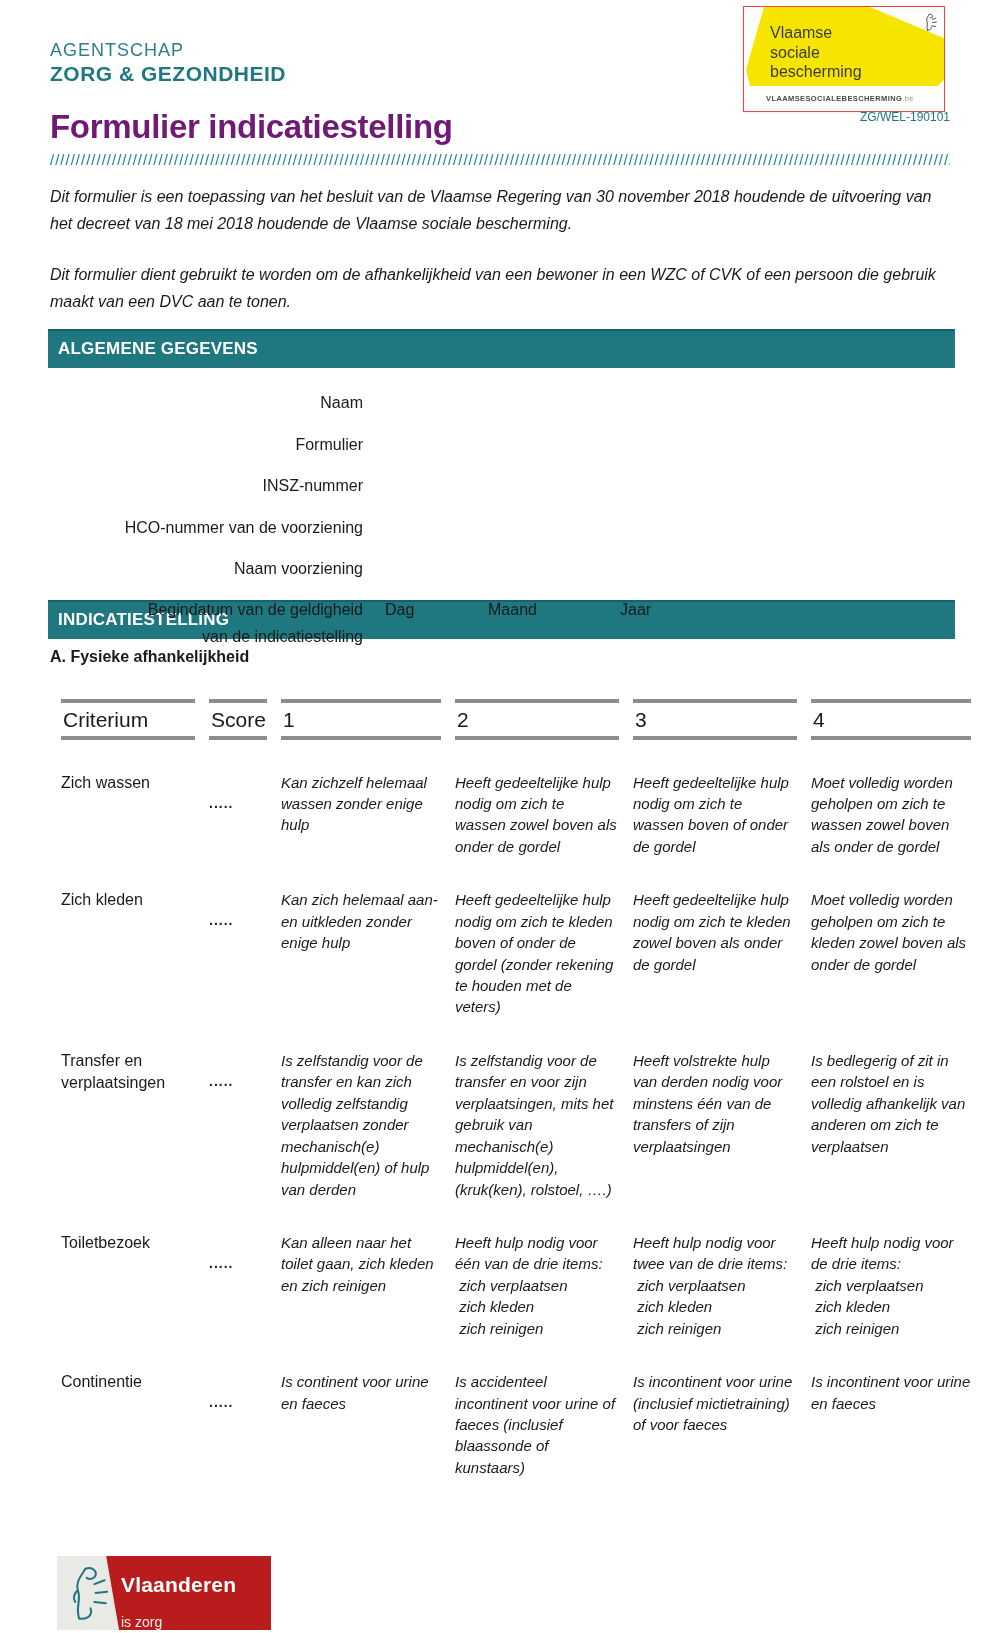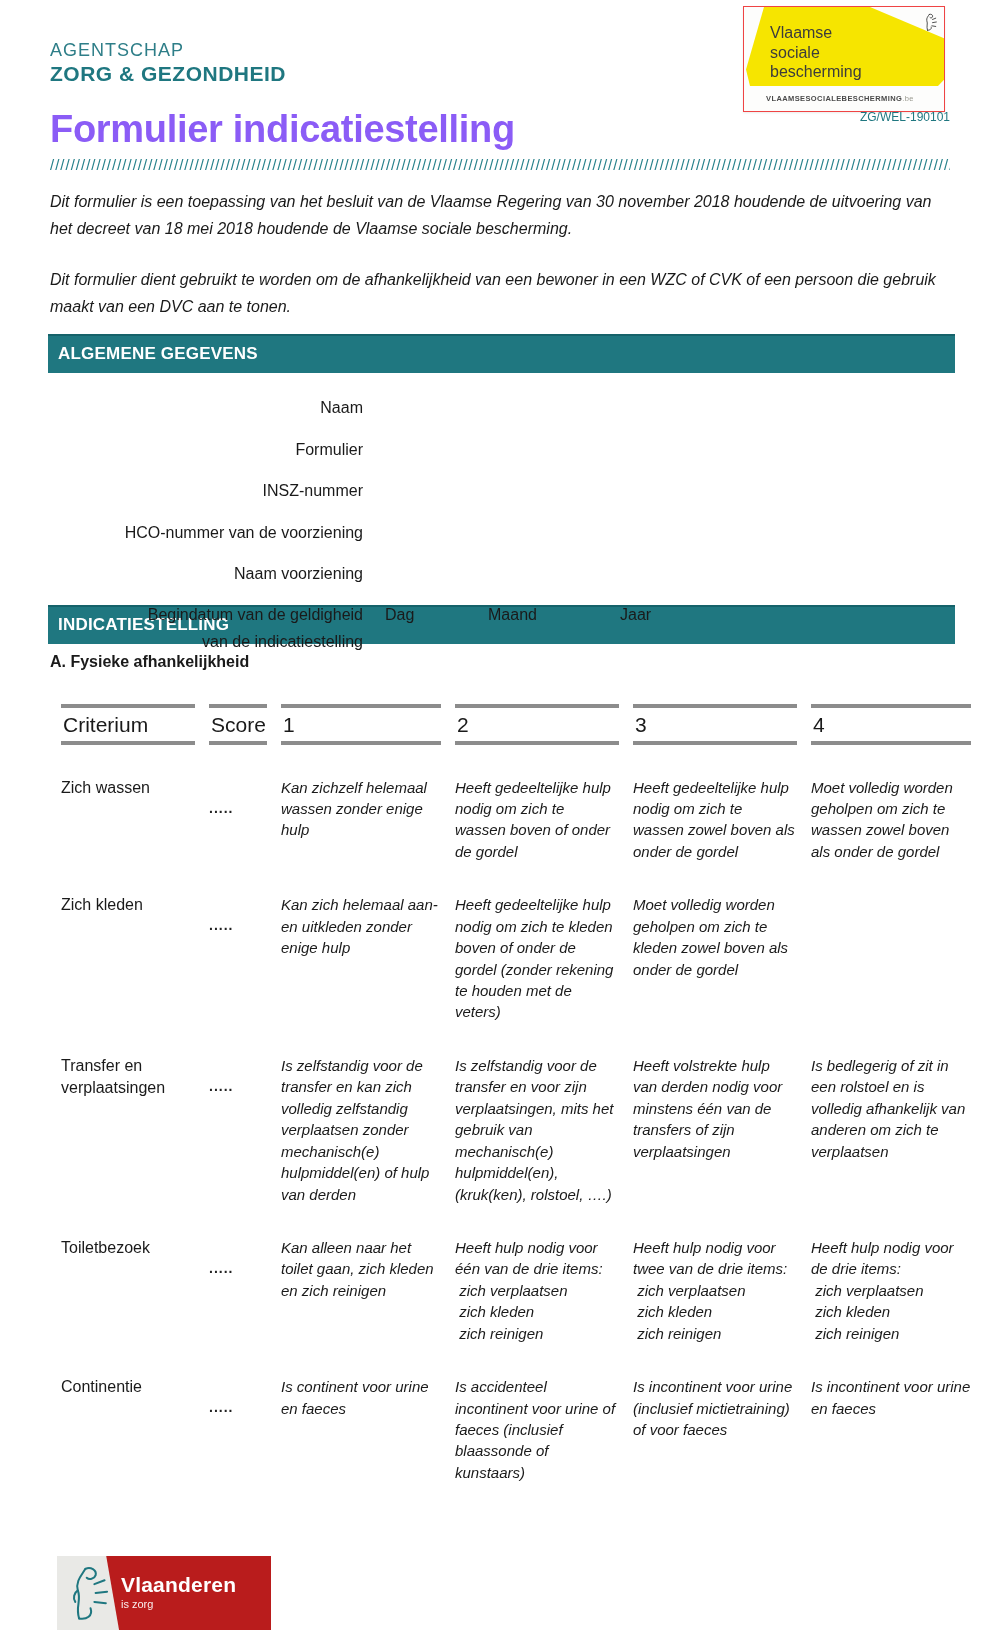--- a/index.html
+++ b/index.html
@@ -24,21 +24,21 @@
     clip-path:polygon(10% 0, 63% 0, 100% 30%, 100% 70%, 97% 76%, 3% 76%, 1% 60%);
   }
   .vsb-text{position:absolute; top:16px; left:26px; line-height:1.22; font-size:16px; color:#3c3c3c;}
   .vsb-lion{position:absolute; top:6px; right:7px; width:14px; height:18px;}
   .vsb-url{position:absolute; left:22px; bottom:8px; font-size:7.5px; font-weight:bold; letter-spacing:.4px; color:#4a4a4a;}
   .vsb-url .tld{color:#9a9a90; font-weight:normal;}
 
   .doc-ref{position:absolute; top:110px; right:50px; font-size:12px; color:#1f7780;}
 
   
-  .page-title{margin-top:22px; font-size:38px; font-weight:bold; color:#8b5cf6; letter-spacing:-.3px;}
+  .page-title{margin-top:22px; font-size:33px; font-weight:bold; color:#701a75; letter-spacing:-.3px;}
   .slash-divider{
     margin-top:5px; height:20px; overflow:hidden; white-space:nowrap;
     font-size:15px; color:#26808a; letter-spacing:1px;
   }
 
   
   .intro p{font-style:italic; font-size:16px; line-height:1.68; margin:0; max-width:940px;}
   .intro .p1{margin-top:13px;}
   .intro .p2{margin-top:24px;}
 
@@ -75,21 +75,21 @@
 
   
   .footer-logo{position:absolute; left:57px; top:1556px; width:214px; height:74px; background:#b91c1c;}
   .footer-gray{
     position:absolute; inset:0; background:#e9e9e6;
     clip-path:polygon(0 0, 23% 0, 29% 100%, 0 100%);
   }
   .footer-lion{position:absolute; left:9px; top:9px; width:44px; height:56px;}
   .footer-text{position:absolute; left:64px; top:17px; color:#ffffff;}
   .footer-brand{font-size:21px; font-weight:bold; letter-spacing:.2px;}
-  .footer-tagline{font-size:11px; margin-top:1px; opacity:.92;}
+  .footer-tagline{font-size:14px; margin-top:17px; opacity:.92;}
 </style>
 </head>
 <body>
 
 <div class="page">
 
   <div class="vsb-card">
     <div class="vsb-yellow"></div>
     <svg class="vsb-lion" viewBox="0 0 22 28">
       <g fill="none" stroke="#3c3c3c" stroke-width="1.4" stroke-linecap="round">
@@ -151,30 +151,31 @@
         <div class="hcell">1</div>
         <div class="hcell">2</div>
         <div class="hcell">3</div>
         <div class="hcell">4</div>
       </div>
 
       <div class="t-grid t-row">
         <div class="crit-label">Zich wassen</div>
         <div class="score-dots">.....</div>
         <div class="cell">Kan zichzelf helemaal wassen zonder enige hulp</div>
+        <div class="cell">Heeft gedeeltelijke hulp nodig om zich te wassen zowel boven als onder de gordel</div>
         <div class="cell">Heeft gedeeltelijke hulp nodig om zich te wassen boven of onder de gordel</div>
-        <div class="cell">Heeft gedeeltelijke hulp nodig om zich te wassen zowel boven als onder de gordel</div>
         <div class="cell">Moet volledig worden geholpen om zich te wassen zowel boven als onder de gordel</div>
       </div>
 
       <div class="t-grid t-row">
         <div class="crit-label">Zich kleden</div>
         <div class="score-dots">.....</div>
         <div class="cell">Kan zich helemaal aan- en uitkleden zonder enige hulp</div>
         <div class="cell">Heeft gedeeltelijke hulp nodig om zich te kleden boven of onder de gordel (zonder rekening te houden met de veters)</div>
+        <div class="cell">Heeft gedeeltelijke hulp nodig om zich te kleden zowel boven als onder de gordel</div>
         <div class="cell">Moet volledig worden geholpen om zich te kleden zowel boven als onder de gordel</div>
       </div>
 
       <div class="t-grid t-row">
         <div class="crit-label">Transfer en verplaatsingen</div>
         <div class="score-dots">.....</div>
         <div class="cell">Is zelfstandig voor de transfer en kan zich volledig zelfstandig verplaatsen zonder mechanisch(e) hulpmiddel(en) of hulp van derden</div>
         <div class="cell">Is zelfstandig voor de transfer en voor zijn verplaatsingen, mits het gebruik van mechanisch(e) hulpmiddel(en), (kruk(ken), rolstoel, ….)</div>
         <div class="cell">Heeft volstrekte hulp van derden nodig voor minstens één van de transfers of zijn verplaatsingen</div>
         <div class="cell">Is bedlegerig of zit in een rolstoel en is volledig afhankelijk van anderen om zich te verplaatsen</div>

